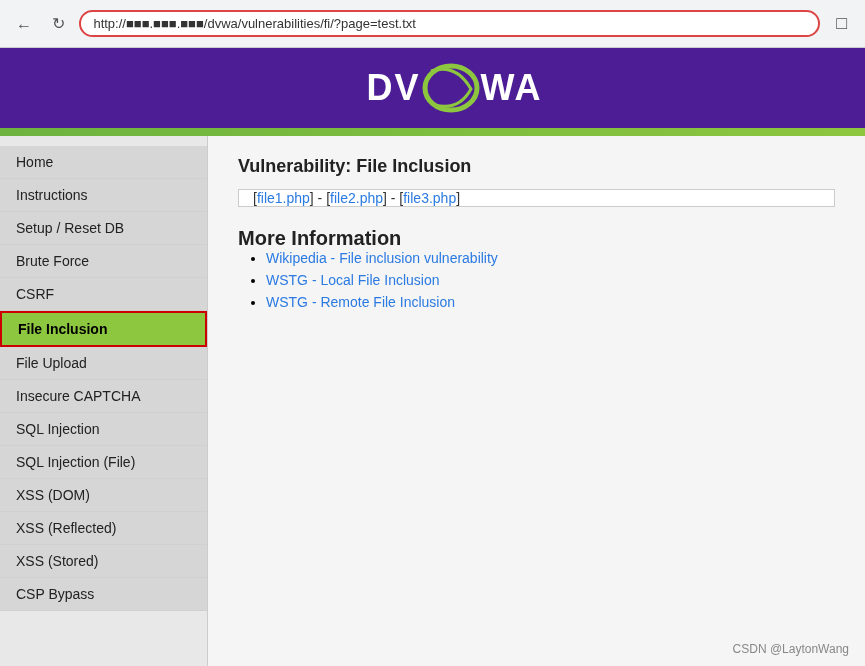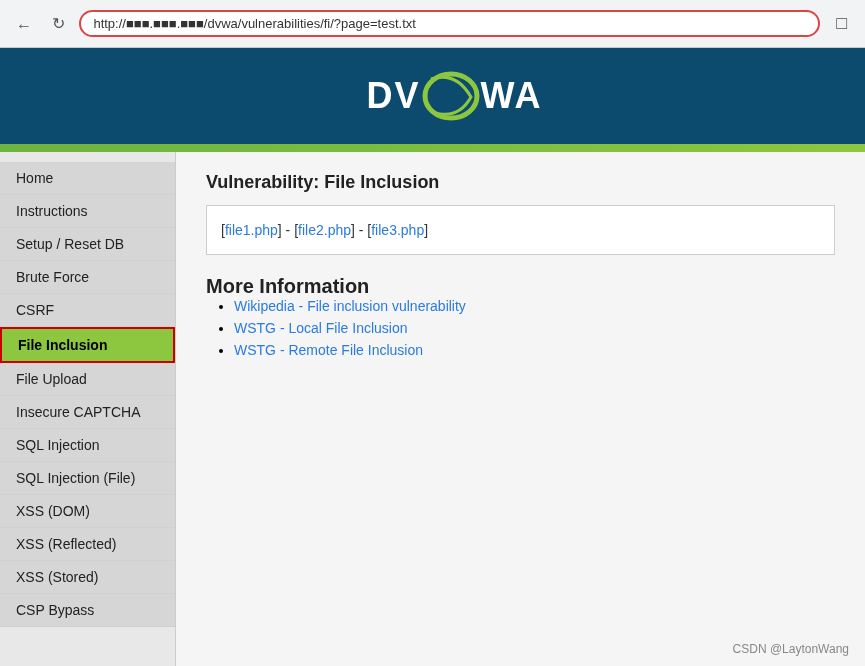--- a/index.html
+++ b/index.html
@@ -38,22 +38,22 @@
       background: none;
       border: none;
       font-size: 18px;
       color: #555;
       cursor: pointer;
       padding: 4px 8px;
     }
 
     
     .site-header {
-      background: #0c4a6e;
-      height: 96px;
+      background: #4c1d95;
+      height: 80px;
       display: flex;
       align-items: center;
       justify-content: center;
       padding-left: 44px;
     }
     .logo {
       display: flex;
       align-items: center;
     }
     .logo-text {
@@ -70,21 +70,21 @@
     }
 
     
     .main-layout {
       display: flex;
       height: calc(666px - 48px - 80px - 8px);
     }
 
     
     .sidebar {
-      width: 176px;
+      width: 208px;
       background: #e8e8e8;
       border-right: 1px solid #ccc;
       flex-shrink: 0;
       padding-top: 10px;
     }
     .sidebar-item {
       display: block;
       padding: 8px 16px;
       font-size: 14px;
       color: #222;
@@ -109,21 +109,21 @@
     }
     .content h1 {
       font-size: 18px;
       font-weight: bold;
       color: #222;
       margin-bottom: 12px;
     }
     .file-links-box {
       border: 1px solid #ccc;
       background: #fff;
-      padding: 16px 14px;
+      padding: 0 14px;
       margin-bottom: 20px;
       font-size: 14px;
       color: #333;
     }
     .file-link {
       color: #2a7ae2;
       text-decoration: none;
     }
     .content h2 {
       font-size: 20px;

